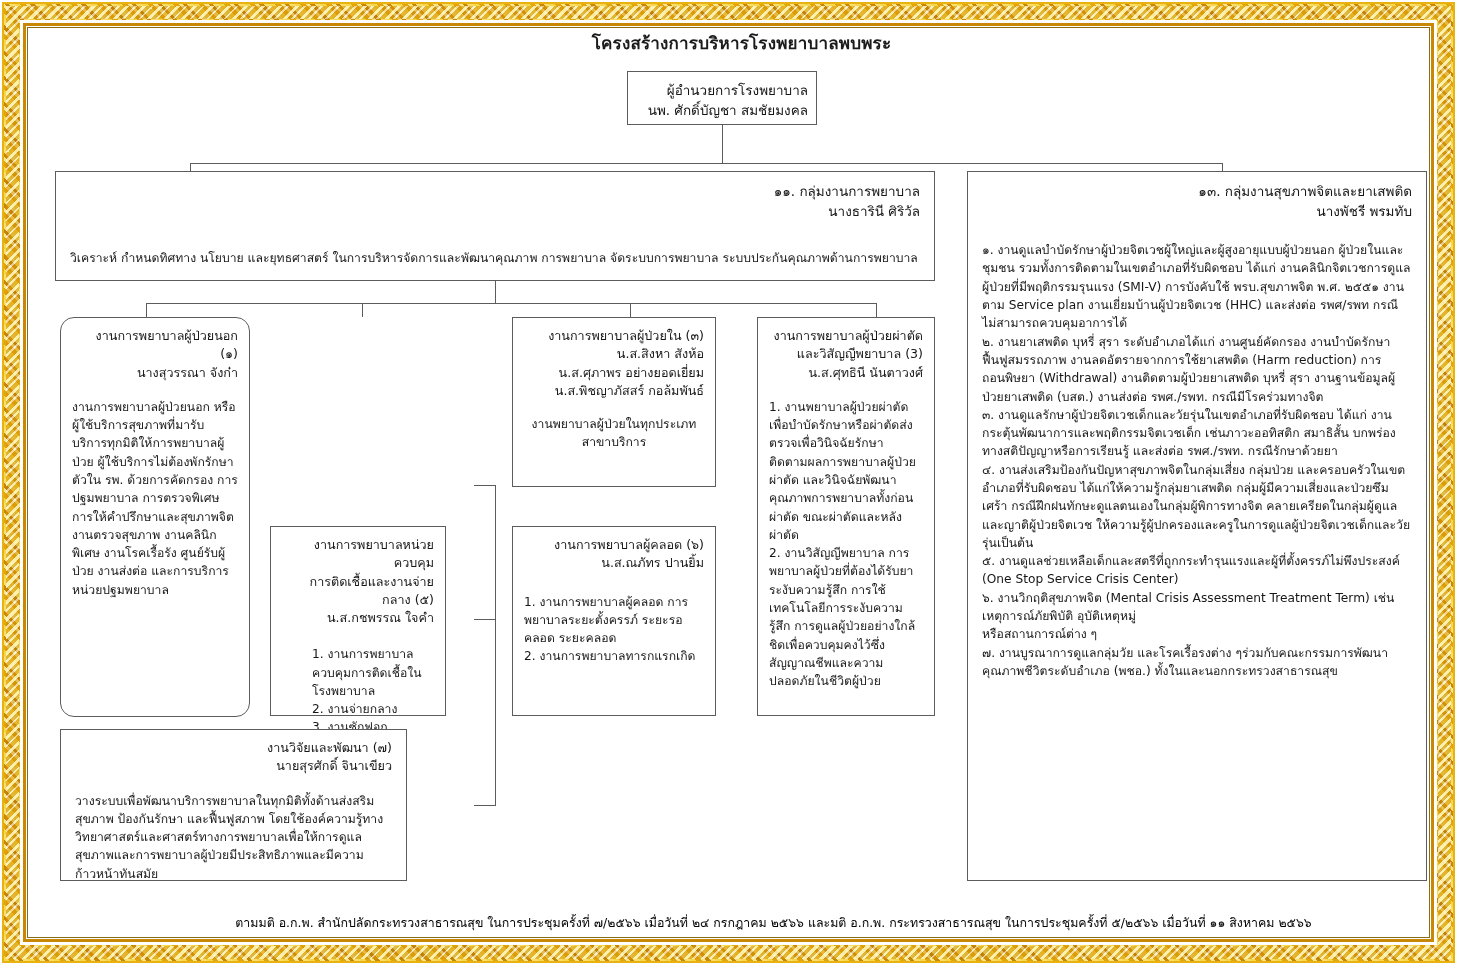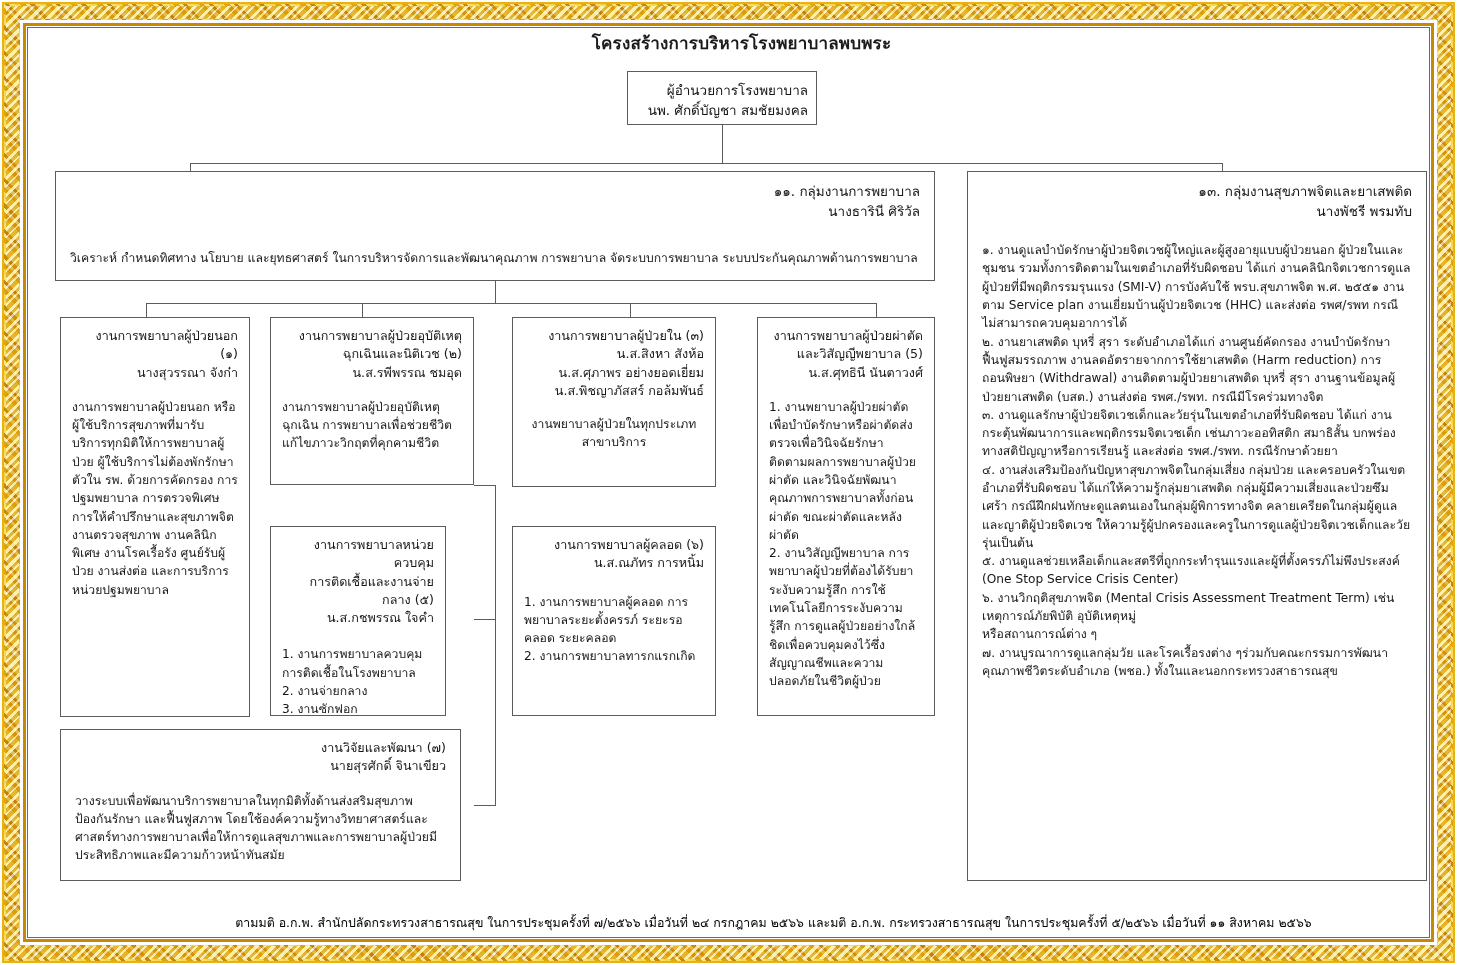--- a/index.html
+++ b/index.html
@@ -147,72 +147,66 @@
       <div class="body-txt" style="margin-top:16px;">วิเคราะห์ กำหนดทิศทาง นโยบาย และยุทธศาสตร์ ในการบริหารจัดการและพัฒนาคุณภาพ การพยาบาล จัดระบบการพยาบาล ระบบประกันคุณภาพด้านการพยาบาล</div>
     </div>
 
     <div class="ln lnv" style="left:453px; top:252px; height:22px;"></div>
     <div class="ln lnh" style="left:104px; top:274px; width:730px;"></div>
     <div class="ln lnv" style="left:104px; top:274px; height:14px;"></div>
     <div class="ln lnv" style="left:320px; top:274px; height:14px;"></div>
     <div class="ln lnv" style="left:588px; top:274px; height:14px;"></div>
     <div class="ln lnv" style="left:834px; top:274px; height:14px;"></div>
 
-    <div class="box" style="left:18px; top:288px; width:190px; height:400px; padding:9px 11px;">
+    <div class="box" style="left:18px; top:288px; width:190px; height:400px; padding:9px 11px;border-radius:14px;">
       <div class="hd sm">งานการพยาบาลผู้ป่วยนอก</div>
       <div class="hd sm">(๑)</div>
       <div class="hd sm">นางสุวรรณา  จังก๋า</div>
       <div class="body-txt" style="margin-top:16px;">งานการพยาบาลผู้ป่วยนอก หรือผู้ใช้บริการสุขภาพที่มารับบริการทุกมิติให้การพยาบาลผู้ป่วย ผู้ใช้บริการไม่ต้องพักรักษาตัวใน รพ. ด้วยการคัดกรอง การปฐมพยาบาล การตรวจพิเศษ การให้คำปรึกษาและสุขภาพจิต งานตรวจสุขภาพ งานคลินิกพิเศษ งานโรคเรื้อรัง ศูนย์รับผู้ป่วย งานส่งต่อ และการบริการหน่วยปฐมพยาบาล</div>
     </div>
 
-    <div class="box" style="left:228px; top:288px; width:204px; height:168px; padding:9px 11px;">
-      <div class="hd sm">งานการพยาบาลผู้ป่วยอุบัติเหตุ</div>
-      <div class="hd sm">ฉุกเฉินและนิติเวช (๒)</div>
-      <div class="hd sm">น.ส.รพีพรรณ  ชมอุด</div>
-      <div class="body-txt" style="margin-top:16px;">งานการพยาบาลผู้ป่วยอุบัติเหตุฉุกเฉิน การพยาบาลเพื่อช่วยชีวิตแก้ไขภาวะวิกฤตที่คุกคามชีวิต</div>
-    </div>
 
     <div class="box" style="left:228px; top:497px; width:176px; height:190px; padding:9px 11px;">
       <div class="hd sm">งานการพยาบาลหน่วยควบคุม</div>
       <div class="hd sm">การติดเชื้อและงานจ่ายกลาง (๕)</div>
       <div class="hd sm">น.ส.กชพรรณ  ใจคำ</div>
-      <div class="body-txt" style="margin-top:18px; white-space:pre-line;">1. งานการพยาบาลควบคุมการติดเชื้อในโรงพยาบาล
+      <div class="body-txt" style="margin-top:18px; white-space:pre-line;margin-left:30px;">1. งานการพยาบาลควบคุมการติดเชื้อในโรงพยาบาล
 2. งานจ่ายกลาง
 3. งานซักฟอก</div>
     </div>
 
     <div class="box" style="left:470px; top:288px; width:204px; height:170px; padding:9px 11px;">
       <div class="hd sm">งานการพยาบาลผู้ป่วยใน (๓)</div>
       <div class="hd sm">น.ส.สิงหา  สังห้อ</div>
       <div class="hd sm">น.ส.ศุภาพร  อย่างยอดเยี่ยม</div>
       <div class="hd sm">น.ส.พิชญาภัสสร์  กอล้มพันธ์</div>
       <div class="body-txt c" style="margin-top:15px;">งานพยาบาลผู้ป่วยในทุกประเภทสาขาบริการ</div>
     </div>
 
     <div class="box" style="left:470px; top:497px; width:204px; height:190px; padding:9px 11px;">
       <div class="hd sm">งานการพยาบาลผู้คลอด (๖)</div>
-      <div class="hd sm">น.ส.ณภัทร  การหนิ้ม</div>
+      <div class="hd sm">น.ส.ณภัทร  ปานยิ้ม</div>
       <div class="body-txt" style="margin-top:20px; white-space:pre-line;">1. งานการพยาบาลผู้คลอด การพยาบาลระยะตั้งครรภ์ ระยะรอคลอด ระยะคลอด
 2. งานการพยาบาลทารกแรกเกิด</div>
     </div>
 
     <div class="box" style="left:715px; top:288px; width:178px; height:399px; padding:9px 11px;">
       <div class="hd sm">งานการพยาบาลผู้ป่วยผ่าตัด</div>
-      <div class="hd sm">และวิสัญญีพยาบาล (5)</div>
+      <div class="hd sm">และวิสัญญีพยาบาล (3)</div>
       <div class="hd sm">น.ส.ศุทธินี  นันตาวงศ์</div>
       <div class="body-txt" style="margin-top:16px; white-space:pre-line;">1. งานพยาบาลผู้ป่วยผ่าตัดเพื่อบำบัดรักษาหรือผ่าตัดส่งตรวจเพื่อวินิจฉัยรักษา ติดตามผลการพยาบาลผู้ป่วยผ่าตัด และวินิจฉัยพัฒนาคุณภาพการพยาบาลทั้งก่อนผ่าตัด ขณะผ่าตัดและหลังผ่าตัด
 2. งานวิสัญญีพยาบาล การพยาบาลผู้ป่วยที่ต้องได้รับยาระงับความรู้สึก การใช้เทคโนโลยีการระงับความรู้สึก การดูแลผู้ป่วยอย่างใกล้ชิดเพื่อควบคุมคงไว้ซึ่งสัญญาณชีพและความปลอดภัยในชีวิตผู้ป่วย</div>
     </div>
 
     <div class="ln lnh" style="left:432px; top:590px; width:22px;"></div>
     <div class="ln lnv" style="left:453px; top:456px; height:320px;"></div>
     <div class="ln lnh" style="left:432px; top:456px; width:22px;"></div>
     <div class="ln lnh" style="left:432px; top:776px; width:22px;"></div>
 
-    <div class="box" style="left:18px; top:700px; width:401px; height:152px; padding:9px 14px;">
+    <div class="box" style="left:18px; top:700px; width:347px; height:152px; padding:9px 14px;">
       <div class="hd sm">งานวิจัยและพัฒนา (๗)</div>
       <div class="hd sm">นายสุรศักดิ์  จินาเขียว</div>
       <div class="body-txt" style="margin-top:16px;">วางระบบเพื่อพัฒนาบริการพยาบาลในทุกมิติทั้งด้านส่งสริมสุขภาพ ป้องกันรักษา และฟื้นฟูสภาพ โดยใช้องค์ความรู้ทางวิทยาศาสตร์และศาสตร์ทางการพยาบาลเพื่อให้การดูแลสุขภาพและการพยาบาลผู้ป่วยมีประสิทธิภาพและมีความก้าวหน้าทันสมัย</div>
     </div>
 
     <div class="box" style="left:925px; top:142px; width:460px; height:710px; padding:10px 14px;">
       <div class="hd">๑๓. กลุ่มงานสุขภาพจิตและยาเสพติด</div>
       <div class="hd">นางพัชรี  พรมทับ</div>
       <div style="margin-top:20px;">
         <div class="body-txt">๑. งานดูแลบำบัดรักษาผู้ป่วยจิตเวชผู้ใหญ่และผู้สูงอายุแบบผู้ป่วยนอก ผู้ป่วยในและชุมชน รวมทั้งการติดตามในเขตอำเภอที่รับผิดชอบ ได้แก่ งานคลินิกจิตเวชการดูแลผู้ป่วยที่มีพฤติกรรมรุนแรง (SMI-V) การบังคับใช้ พรบ.สุขภาพจิต พ.ศ. ๒๕๕๑ งานตาม Service plan งานเยี่ยมบ้านผู้ป่วยจิตเวช (HHC) และส่งต่อ รพศ/รพท กรณีไม่สามารถควบคุมอาการได้</div>

